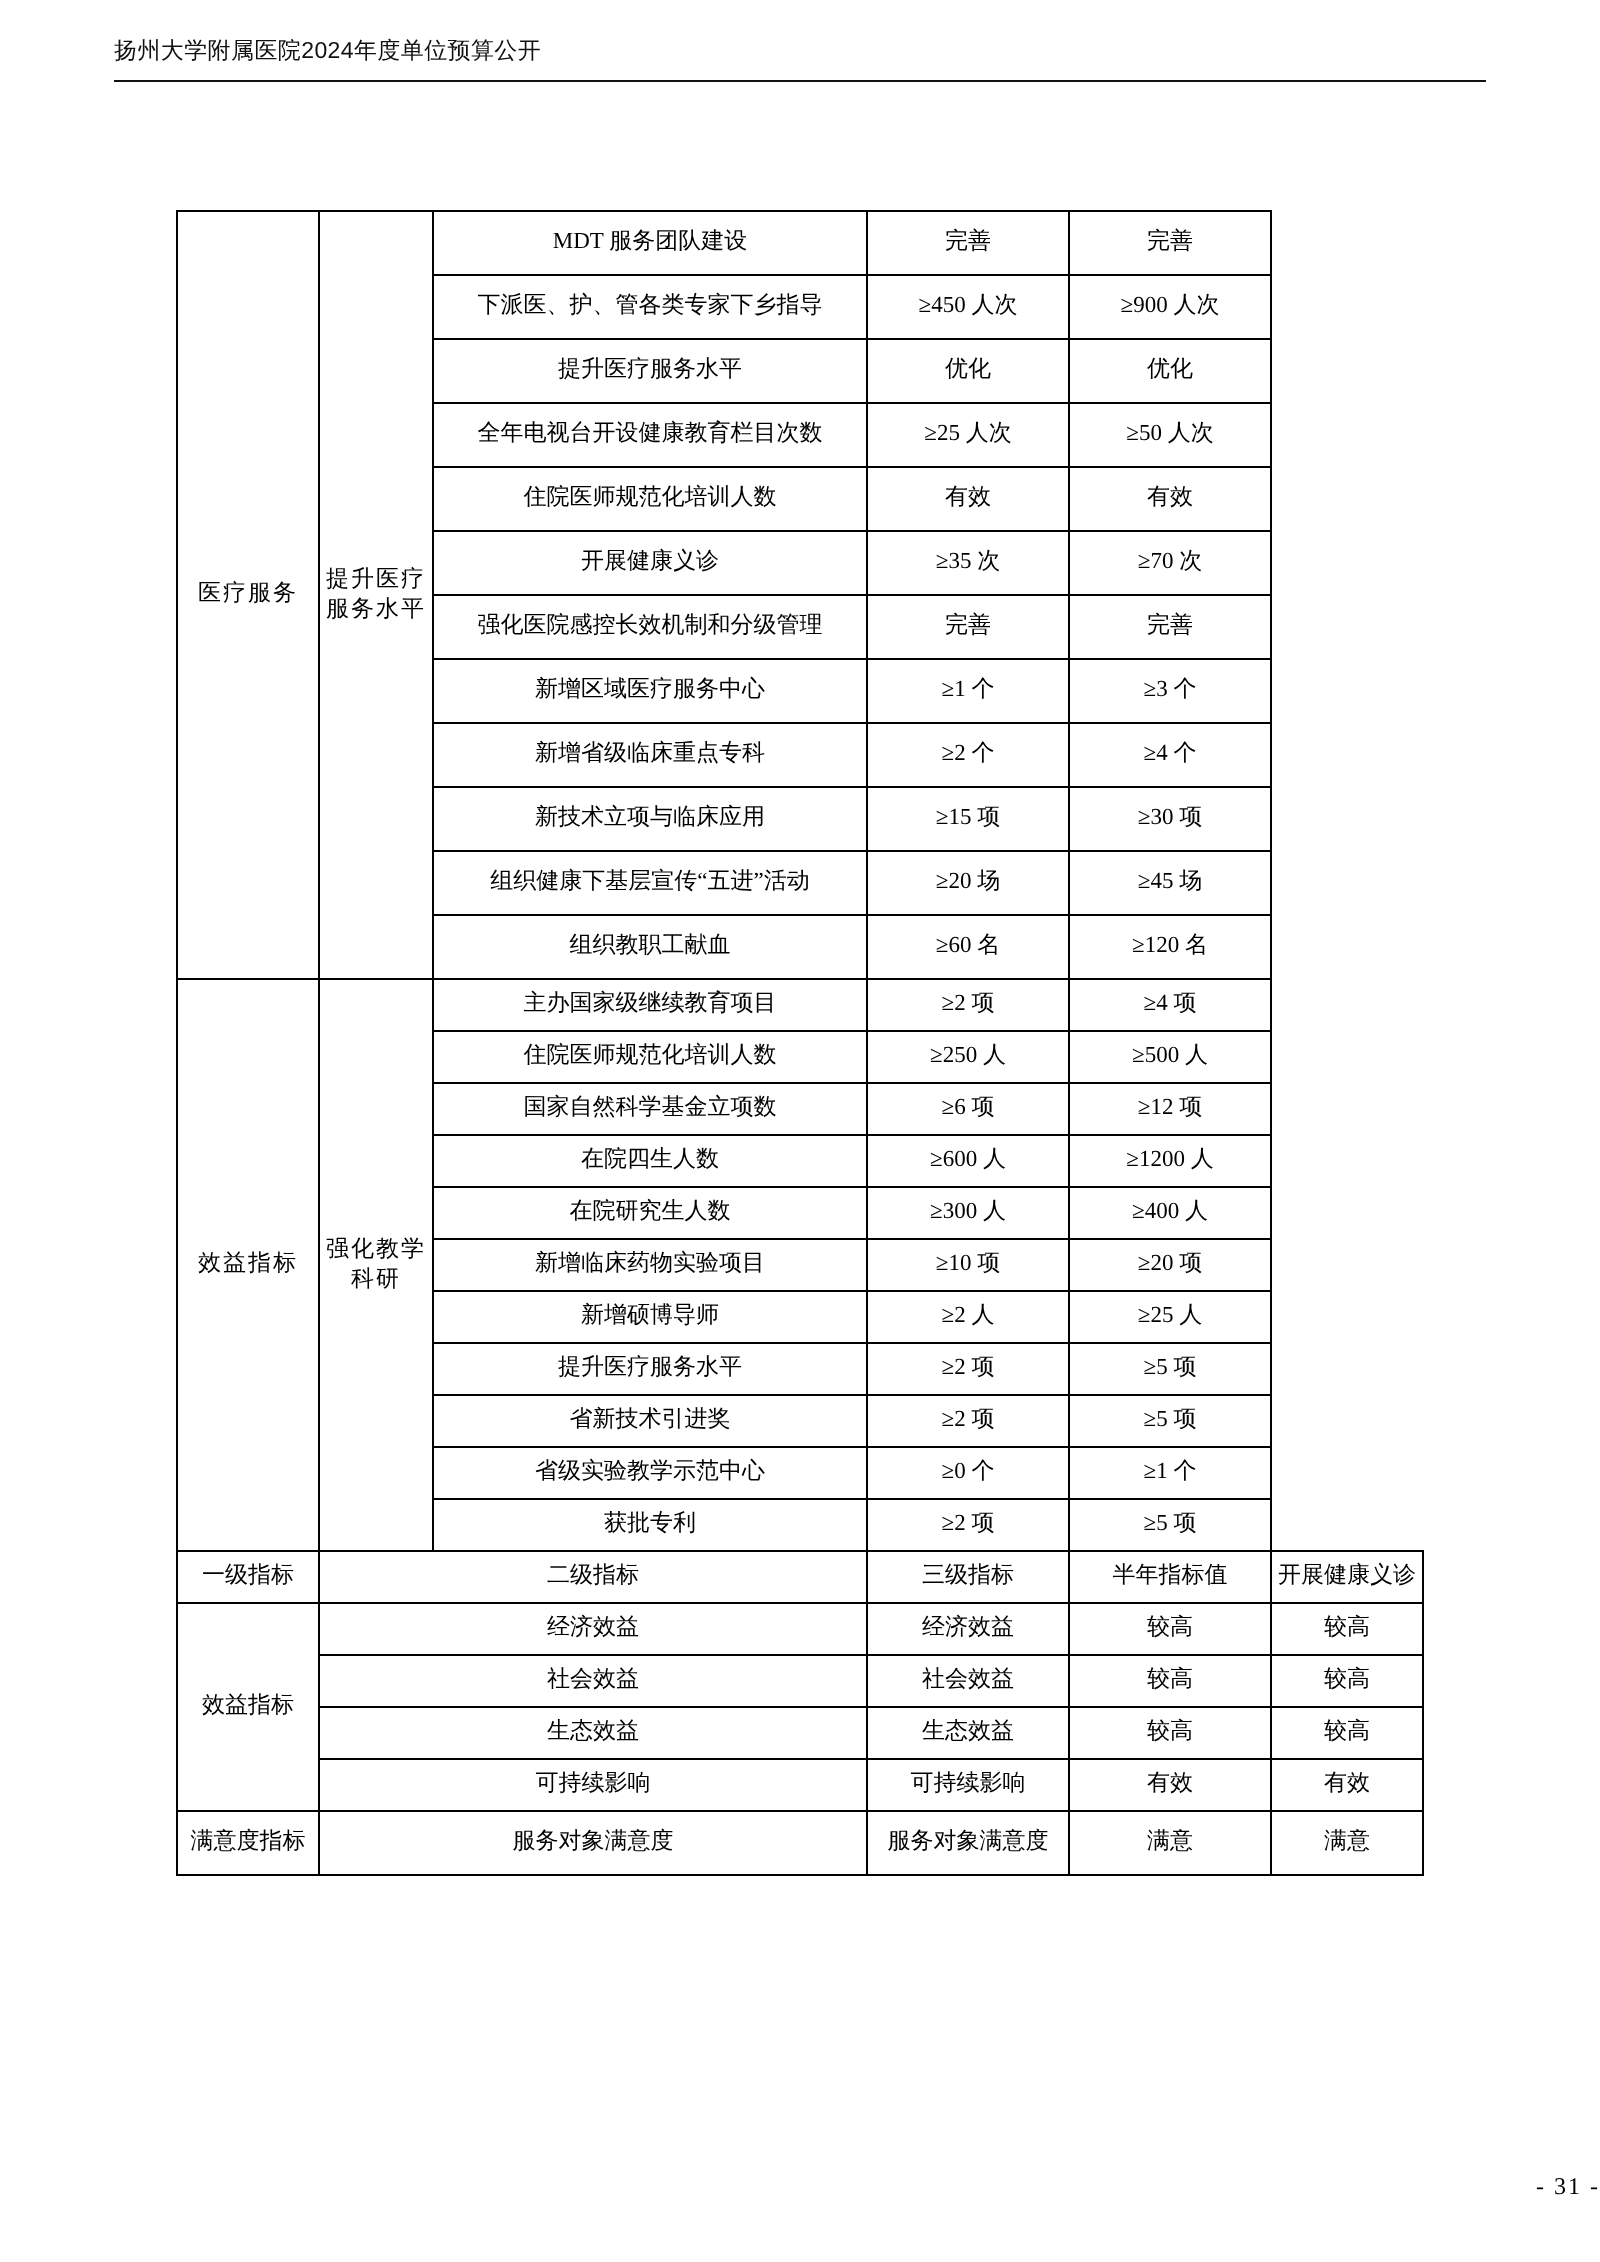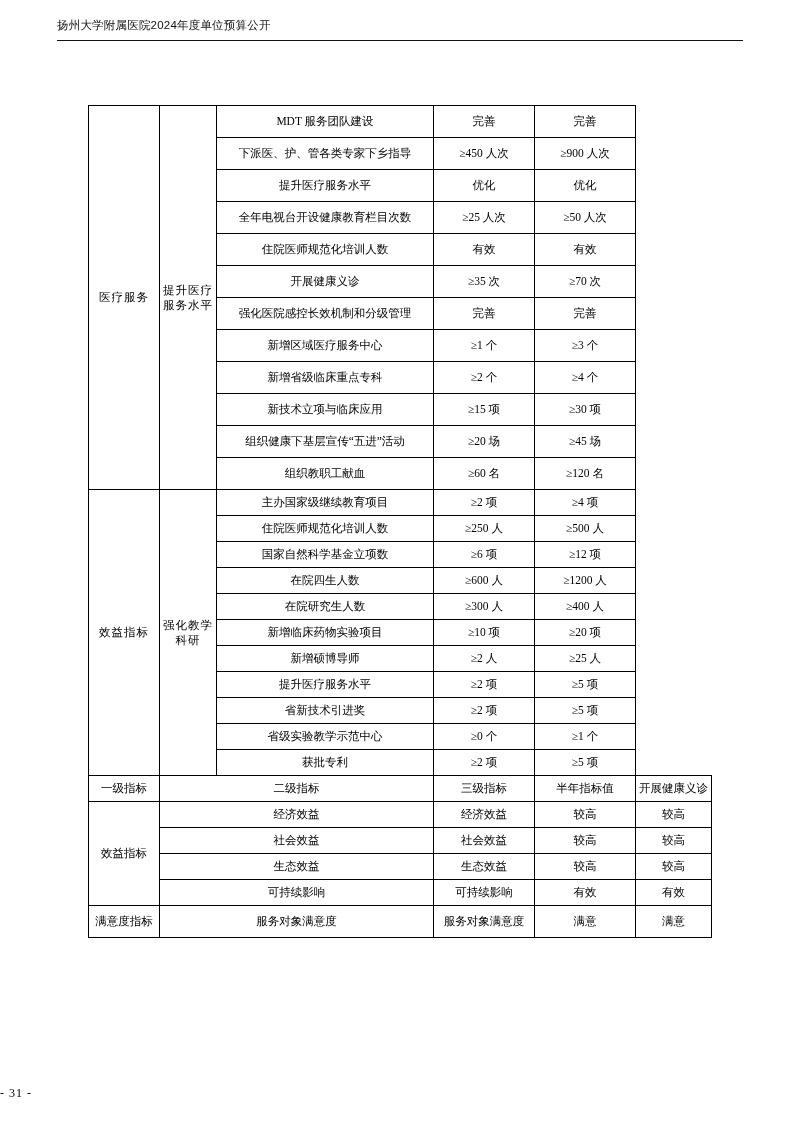--- a/index.html
+++ b/index.html
@@ -77,21 +77,21 @@
     letter-spacing: 1px;
     margin-left: 20px;
   }
   .row-h { height: 32px; }
   .row-s { height: 26px; }
   .footer {
     position: absolute;
     left: 0;
     right: 0;
     top: 1086px;
-    text-align: left;
+    text-align: right;
     font-size: 12px;
     font-family: "Liberation Serif", "DejaVu Serif", serif;
     letter-spacing: 1px;
   }
 </style>
 </head>
 <body>
 
 <div class="page">
 

